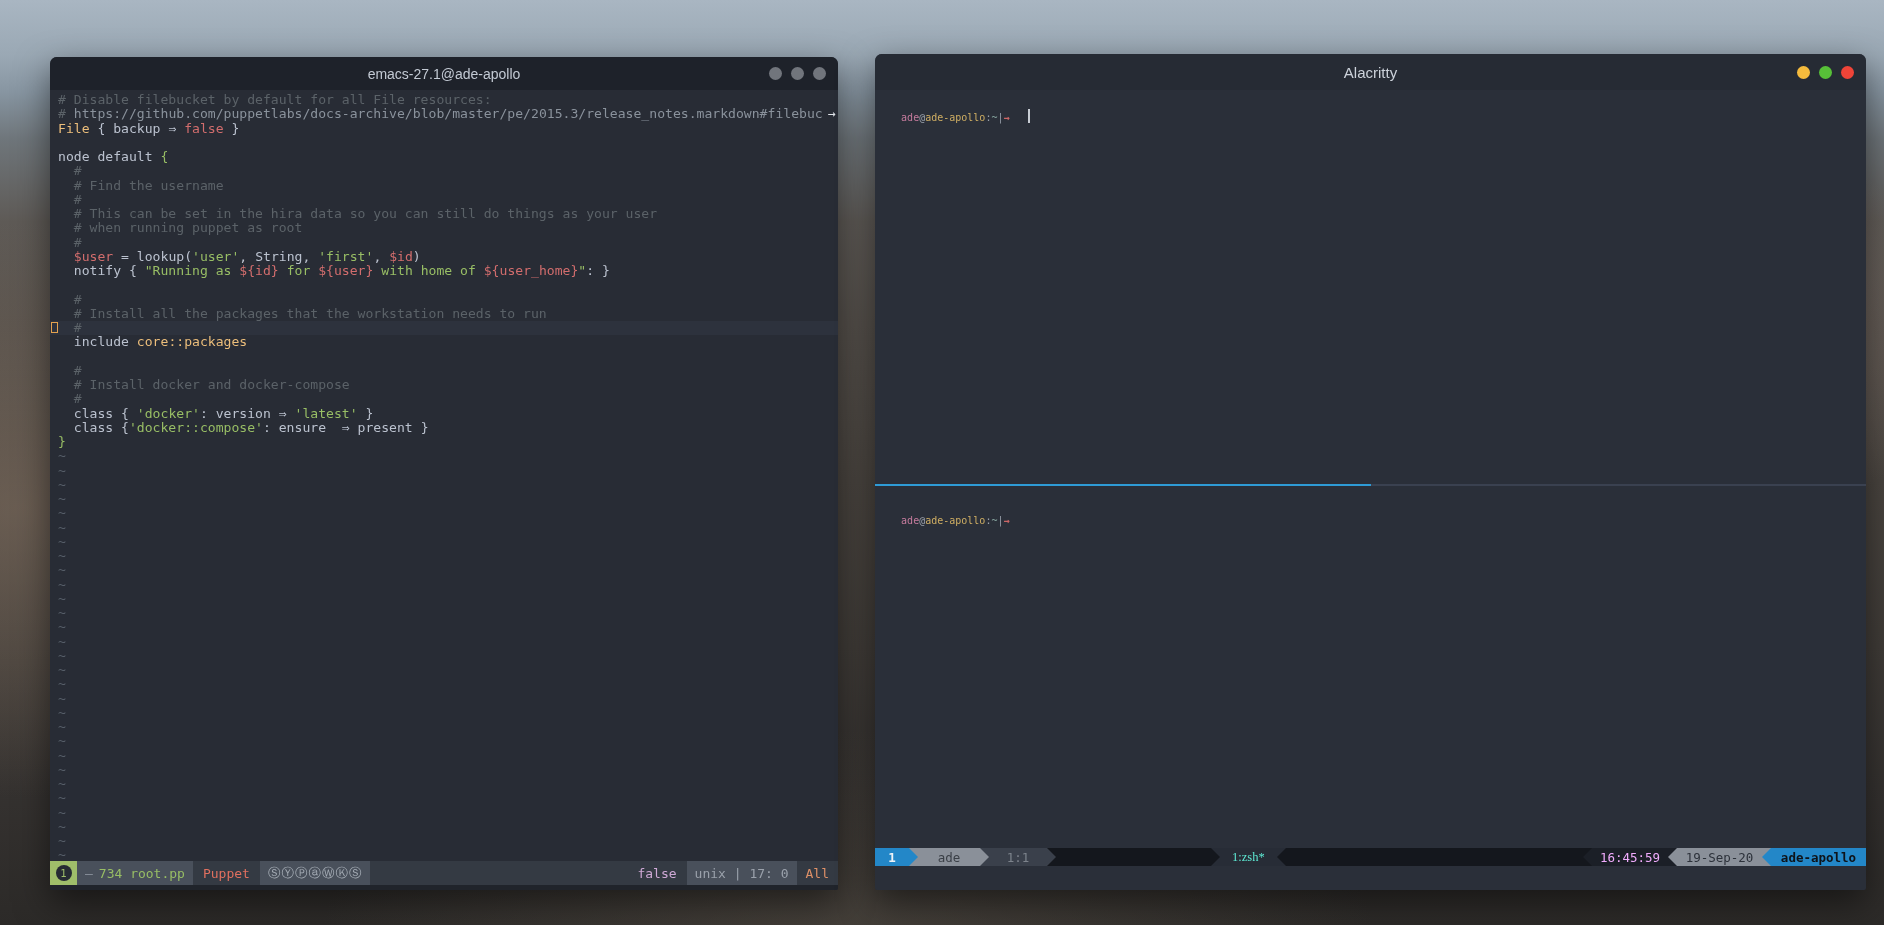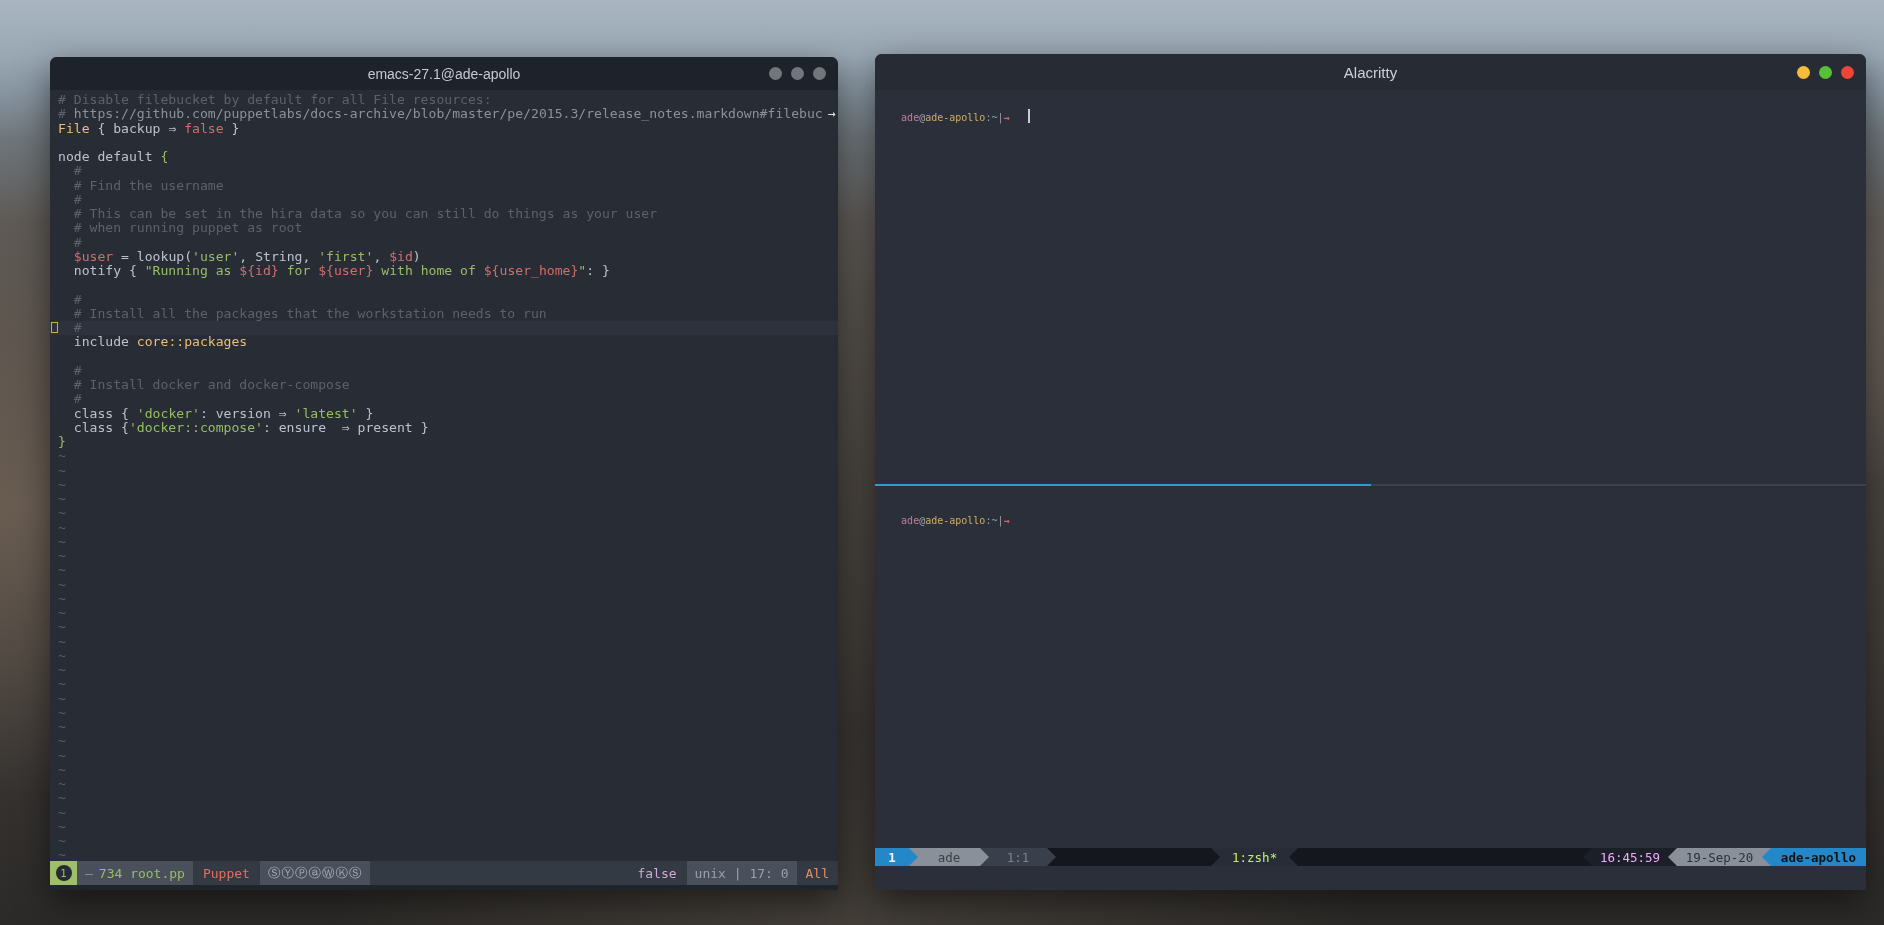--- a/index.html
+++ b/index.html
@@ -57,21 +57,21 @@
   .p-user{color:#c57b9d} .p-sym{color:#9aa1ab} .p-host{color:#cfae63} .p-path{color:#86a39e} .p-arrow{color:#cc6666;font-weight:bold}
   .beam-cursor { display:inline-block; width:2px; height:14px; background:#c8cdd4; vertical-align:text-bottom; margin-left:18px; }
 
   
   #tmux-statusbar { height:18px; margin-bottom:3px; background:#14171d; display:flex; align-items:stretch; font-family:"DejaVu Sans Mono", monospace; font-size:12.5px; }
   .ts { display:flex; align-items:center; justify-content:center; }
   .ts-session { width:34px; background:#2387c8; color:#eef3f7; font-weight:bold; }
   .ts-user { width:62px; background:#8a9099; color:#3a3f46; }
   .ts-winidx { width:58px; background:#3a404b; color:#7d838c; }
   .ts-filler1 { width:155px; background:#14171d; }
-  .ts-band { padding:0 12px; background:#272c36; color:#bef264; }
+  .ts-band { padding:0 12px; background:#272c36; color:#5eead4;font-family:Liberation Serif, serif; }
   .ts-filler2 { flex:1; background:#14171d; }
   .ts-time { width:76px; background:#1b1f27; color:#f0abfc; }
   .ts-date { width:85px; background:#8a9099; color:#2c313a; }
   .ts-host { width:95px; background:#2387c8; color:#0e1319; font-weight:bold; }
   .arr { width:0; height:0; border-top:9px solid transparent; border-bottom:9px solid transparent; }
   .arr-r { border-left-width:9px; border-left-style:solid; }
   .arr-l { border-right-width:9px; border-right-style:solid; }
   .a1 { border-left-color:#2387c8; background:#8a9099; }
   .a2 { border-left-color:#8a9099; background:#3a404b; }
   .a3 { border-left-color:#3a404b; background:#14171d; }

